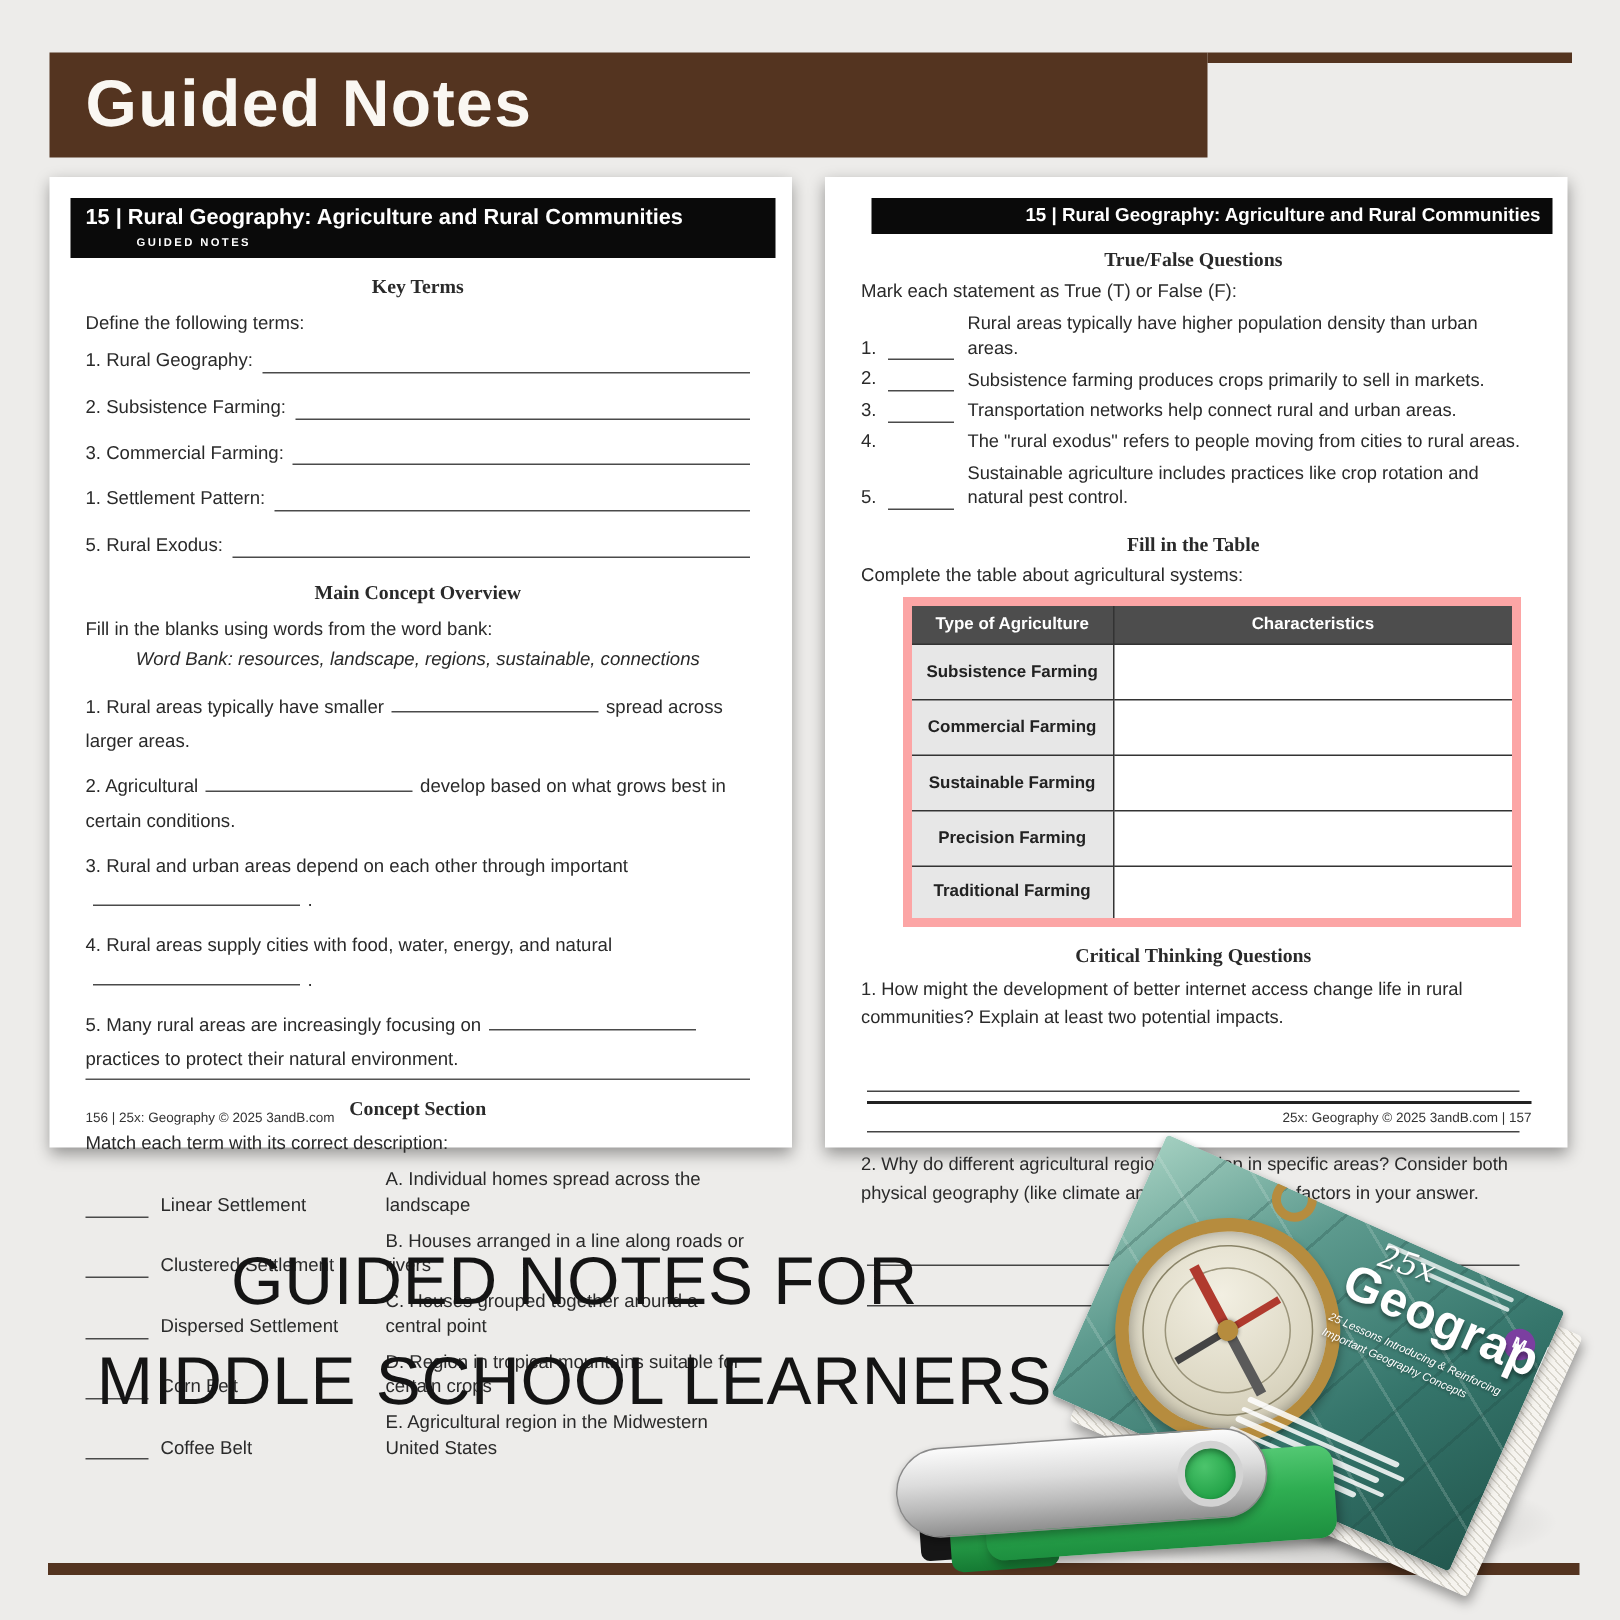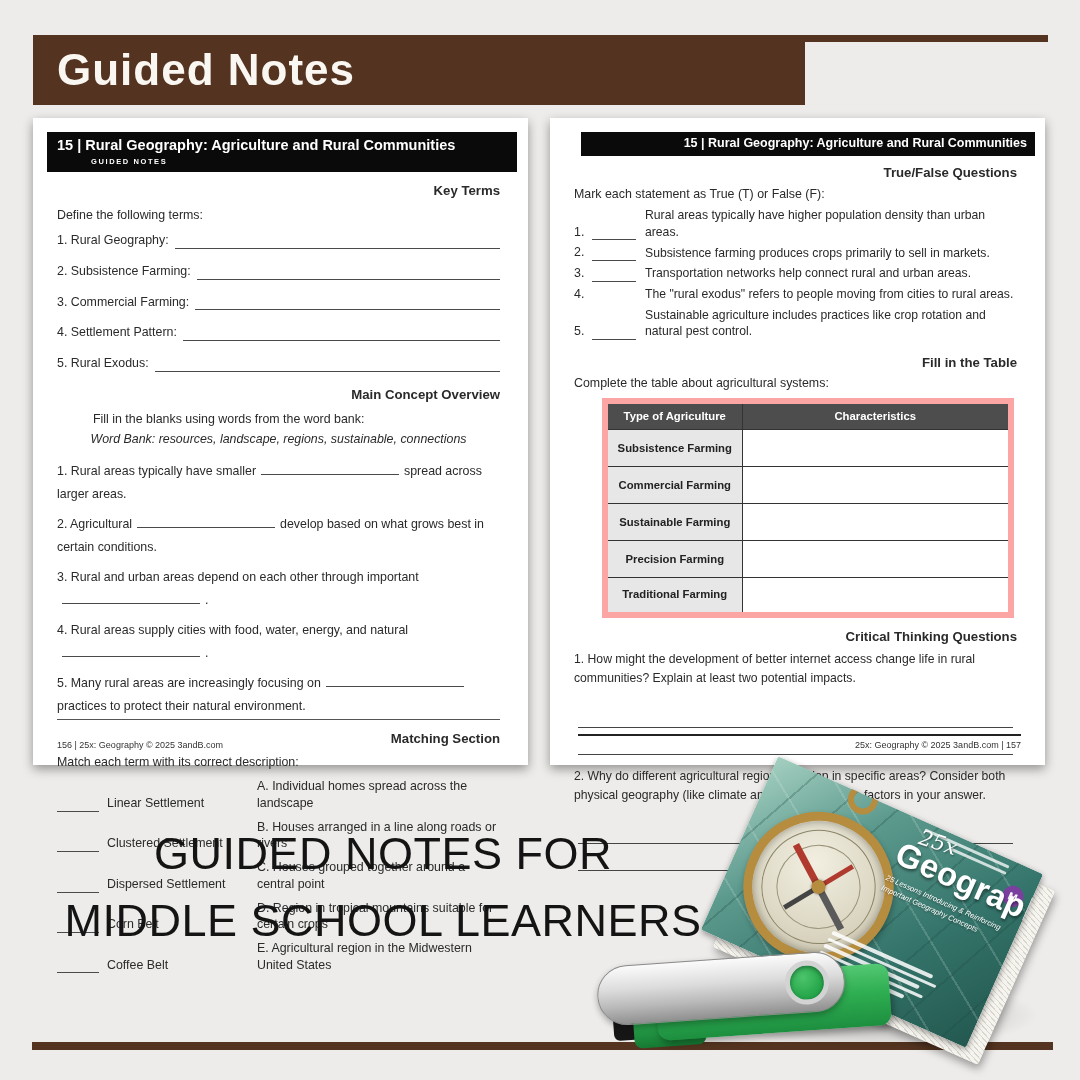--- a/index.html
+++ b/index.html
@@ -52,21 +52,21 @@
   .head-bar .t2 { font-size:7.5px; font-weight:bold; letter-spacing:1.6px; margin-left:34px; margin-top:1px; }
 
   .head-bar-right {
     background:#0a0a0a; color:#ffffff;
     padding:3px 8px 4px 8px;
     margin:0 -18px 8px 7px;
     text-align:right;
     font-size:12.5px; font-weight:bold;
   }
 
-  .sec-head { text-align:right; font-weight:bold; font-size:13.2px; margin-bottom:7px; }
+  .sec-head { text-align:center; font-weight:bold; font-size:13.2px; margin-bottom:7px;font-family:Liberation Serif, serif; }
   .intro { margin-bottom:9px; }
 
   
   .kt-row { display:flex; align-items:flex-end; margin-bottom:14px; }
   .kt-label { white-space:nowrap; padding-right:6px; }
   .kt-line { flex:1; border-bottom:1.2px solid #4a4a4a; height:13px; }
 
   
   .word-bank { font-style:italic; text-align:center; margin:2px 0 12px 0; }
   .mc-line { margin-bottom:7px; line-height:1.85; }
@@ -243,49 +243,49 @@
   </div>
   <div class="kt-row">
     <span class="kt-label">2. Subsistence Farming:</span>
     <span class="kt-line"></span>
   </div>
   <div class="kt-row">
     <span class="kt-label">3. Commercial Farming:</span>
     <span class="kt-line"></span>
   </div>
   <div class="kt-row">
-    <span class="kt-label">4. Settlement Pattern:</span>
+    <span class="kt-label">1. Settlement Pattern:</span>
     <span class="kt-line"></span>
   </div>
   <div class="kt-row">
     <span class="kt-label">5. Rural Exodus:</span>
     <span class="kt-line"></span>
   </div>
 
   <div class="sec-head" style="margin-top:12px;">Main Concept Overview</div>
-  <div style="margin-bottom:4px;margin-left:36px;">Fill in the blanks using words from the word bank:</div>
+  <div style="margin-bottom:4px;">Fill in the blanks using words from the word bank:</div>
   <div class="word-bank">Word Bank: resources, landscape, regions, sustainable, connections</div>
 
   <div class="mc-line">
     <span>1. Rural areas typically have smaller</span><span class="blank"></span><span>spread across larger areas.</span>
   </div>
   <div class="mc-line">
     <span>2. Agricultural</span><span class="blank"></span><span>develop based on what grows best in certain conditions.</span>
   </div>
   <div class="mc-line">
     <span>3. Rural and urban areas depend on each other through important</span><span class="blank"></span><span>.</span>
   </div>
   <div class="mc-line">
     <span>4. Rural areas supply cities with food, water, energy, and natural</span><span class="blank"></span><span>.</span>
   </div>
   <div class="mc-line">
     <span>5. Many rural areas are increasingly focusing on</span><span class="blank"></span><span>practices to protect their natural environment.</span>
   </div>
 
-  <div class="sec-head" style="margin-top:12px;">Matching Section</div>
+  <div class="sec-head" style="margin-top:12px;">Concept Section</div>
   <div class="intro" style="margin-bottom:7px;">Match each term with its correct description:</div>
 
   <div class="m-row">
     <span class="m-blank"></span>
     <span class="m-term">Linear Settlement</span>
     <span class="m-desc">A. Individual homes spread across the landscape</span>
   </div>
   <div class="m-row">
     <span class="m-blank"></span>
     <span class="m-term">Clustered Settlement</span>

